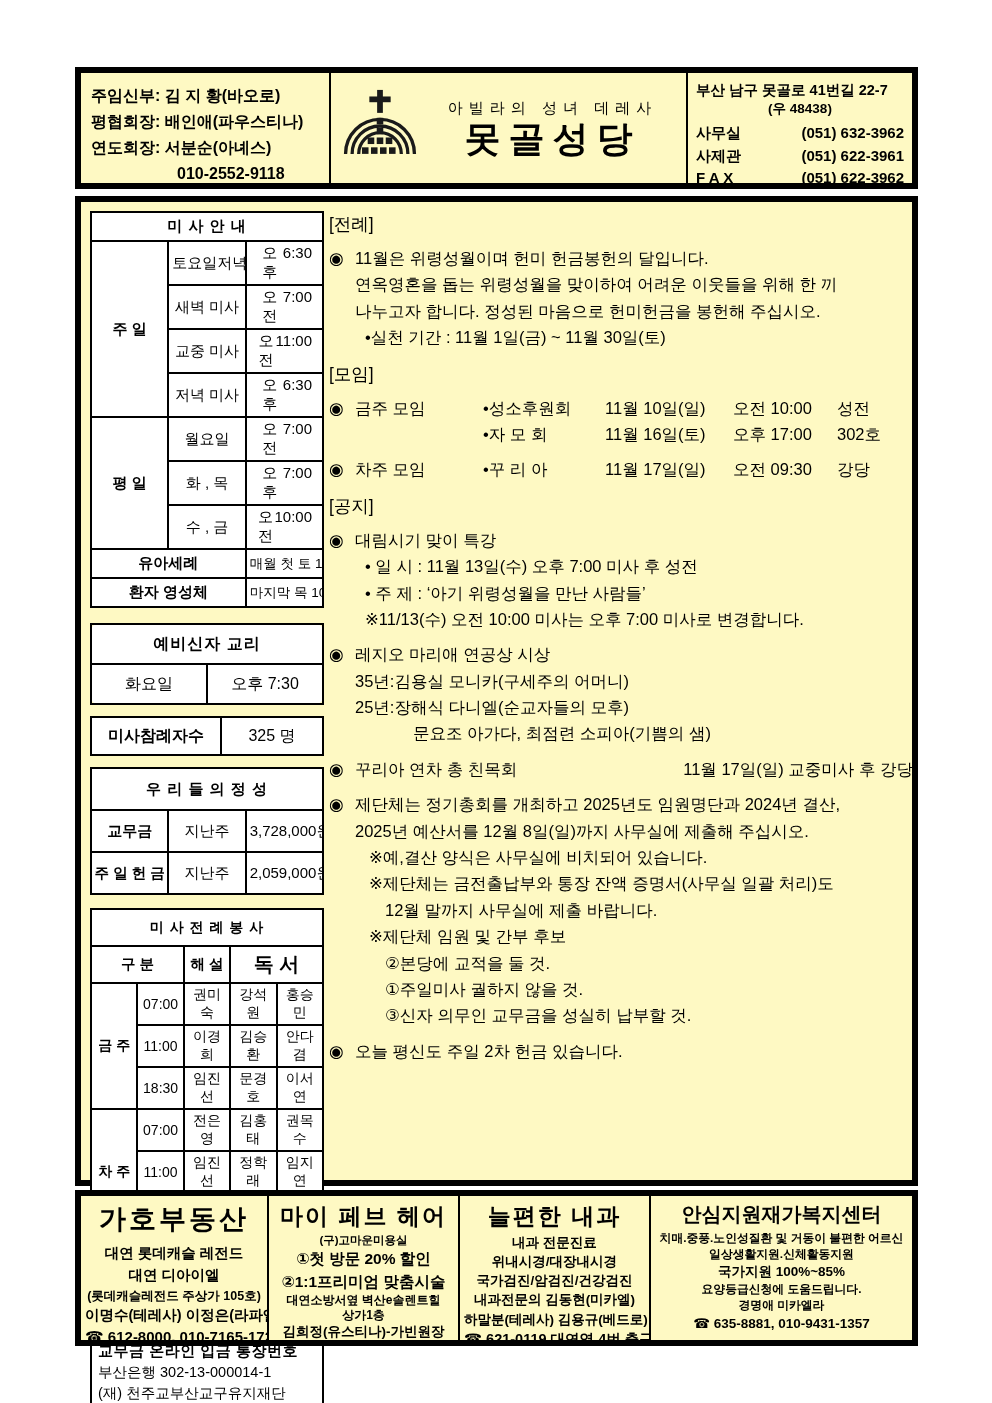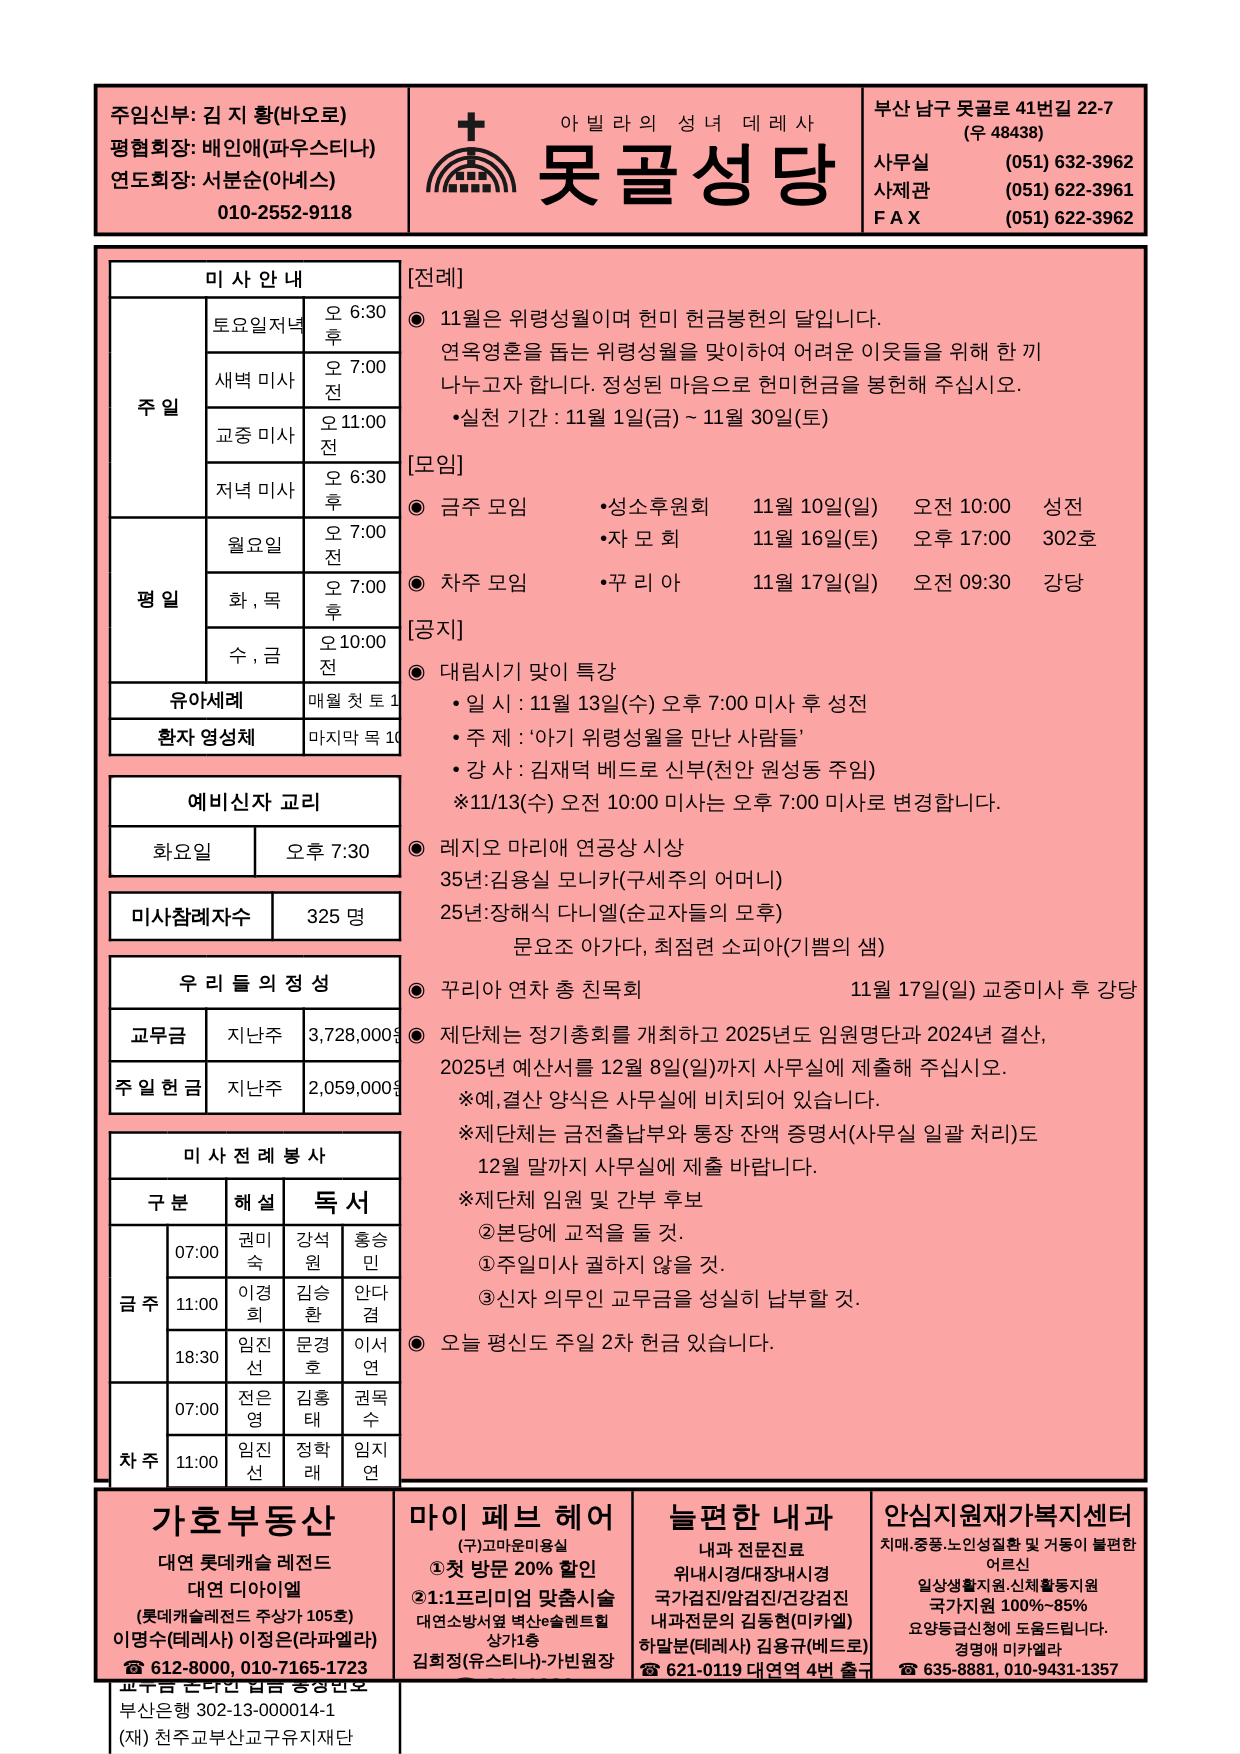--- a/index.html
+++ b/index.html
@@ -1,29 +1,29 @@
 <!DOCTYPE html>
 <html><head>
 <meta charset="utf-8">
 <style>
   html,body{margin:0;padding:0;}
   body{width:992px;height:1403px;background:#ffffff;position:relative;
        font-family:"Liberation Sans","DejaVu Sans",sans-serif;color:#000;}
-  .box{position:absolute;border:3px solid #000000;background:#fca5a5;box-sizing:border-box;}
+  .box{position:absolute;border:6px solid #000000;background:#fef9c3;box-sizing:border-box;}
 
   
   #header-box{left:75px;top:67px;width:843px;height:122px;display:flex;}
   .hcell{box-sizing:border-box;}
   #hleft{width:250px;border-right:2px solid #000;padding:10px 6px 4px 10px;
          font-weight:bold;font-size:16px;line-height:1.62;white-space:nowrap;}
   #hleft .sub{padding-left:86px;}
   #hcenter{flex:1;display:flex;align-items:center;padding:4px 2px 4px 8px;}
   #hcenter .titles{flex:1;text-align:center;}
   #hcenter .subtitle{font-size:15px;letter-spacing:6px;margin-bottom:2px;}
-  #hcenter .title{font-size:54px;font-weight:bold;letter-spacing:8px;line-height:1.05;}
+  #hcenter .title{font-size:36px;font-weight:bold;letter-spacing:8px;line-height:1.05;}
   #hright{width:226px;border-left:2px solid #000;padding:7px 8px 4px 8px;
           font-weight:bold;font-size:14.5px;line-height:1.4;}
   #hright .addr{font-size:14.5px;white-space:nowrap;}
   #hright .postal{text-align:center;font-size:13.5px;margin-bottom:3px;}
   .phone-row{display:flex;justify-content:space-between;font-size:15px;line-height:1.5;}
 
   
   #main-box{left:75px;top:196px;width:843px;height:990px;}
   #left-col{position:absolute;left:9px;top:9px;width:234px;}
   #right-col{position:absolute;left:248px;top:4px;width:588px;
@@ -58,21 +58,21 @@
   .meet-rows{flex:1;}
   .meet-row{display:flex;white-space:nowrap;}
   .meet-name{width:122px;} .meet-date{width:128px;} .meet-time{width:104px;}
   .curia-row{display:flex;justify-content:space-between;padding-right:4px;}
 
   
   #ads-box{left:75px;top:1190px;width:843px;height:156px;display:flex;}
   .ad{box-sizing:border-box;border-right:2px solid #000;padding:5px 4px 2px 4px;
       text-align:center;font-weight:bold;overflow:hidden;}
   .ad:last-child{border-right:none;}
-  #ad0{width:238px;} #ad1{width:191px;} #ad2{width:191px;} #ad3{flex:1;}
+  #ad0{width:188px;} #ad1{width:191px;} #ad2{width:191px;} #ad3{flex:1;}
   .ad-title{font-weight:bold;}
   #ad0 .ad-title{font-size:27px;letter-spacing:3px;margin-bottom:6px;}
   #ad1 .ad-title{font-size:23px;letter-spacing:2px;}
   #ad2 .ad-title{font-size:23px;letter-spacing:2px;margin-bottom:1px;}
   #ad3 .ad-title{font-size:20px;margin-bottom:2px;}
   .ad-line{font-size:13.5px;line-height:1.42;white-space:nowrap;}
   #ad0 .ad-line{font-size:14.5px;line-height:1.5;}
   #ad1 .small{font-size:11.5px;} #ad1 .big{font-size:15.5px;line-height:1.45;}
   #ad3 .ad-line{font-size:11.8px;line-height:1.38;white-space:normal;}
   .ad-phone{font-size:15px;margin-top:1px;white-space:nowrap;}
@@ -376,21 +376,20 @@
       </div>
     </div>
 
     <div class="sec-heading">[공지]</div>
     <div class="item">
       <span class="bullet">◉</span>
       <div class="itext">
         <div>대림시기 맞이 특강</div>
         <div class="ind1">• 일 시 : 11월 13일(수) 오후 7:00 미사 후  성전</div>
         <div class="ind1">• 주 제 : ‘아기 위령성월을 만난 사람들’</div>
-        <div class="ind1">• 강 사 : 김재덕 베드로 신부(천안 원성동 주임)</div>
         <div class="ind1">※11/13(수) 오전 10:00 미사는 오후 7:00 미사로 변경합니다.</div>
       </div>
     </div>
 
     <div class="item">
       <span class="bullet">◉</span>
       <div class="itext">
         <div>레지오 마리애 연공상 시상</div>
         <div>35년:김용실 모니카(구세주의 어머니)</div>
         <div>25년:장해식 다니엘(순교자들의 모후)</div>

